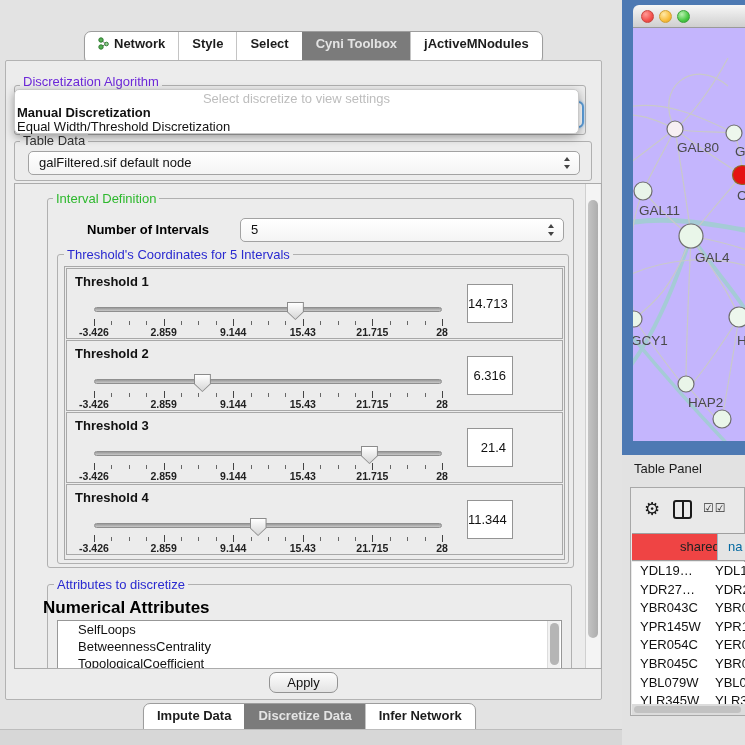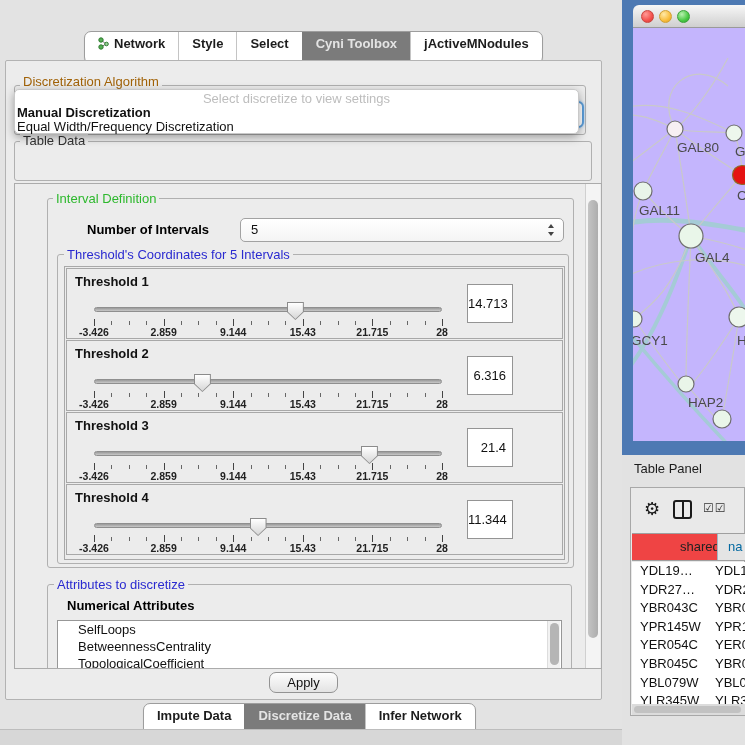--- a/index.html
+++ b/index.html
@@ -126,31 +126,35 @@
       </div>
       <div class="tab"><span>Style</span></div>
       <div class="tab"><span>Select</span></div>
       <div class="tab selected"><span>Cyni Toolbox</span></div>
       <div class="tab"><span>jActiveMNodules</span></div>
     </div>
 
     <div class="cp-panel">
 
       <div class="groupbox" style="left:8px; top:24px; width:572px; height:50px;"></div>
-      <div class="grouplabel" style="left:14px; top:13px; color:#a16207;">Discretization Algorithm</div>
+      <div class="grouplabel" style="left:14px; top:13px; color:#6d28d9;">Discretization Algorithm</div>
       <div class="focus-combo"></div>
 
       <div class="popup">
         <div class="hint">Select discretize to view settings</div>
         <div class="opt bold">Manual Discretization</div>
-        <div class="opt">Equal Width/Frequency Discretization</div>
+        <div class="opt">Equal Width/Threshold Discretization</div>
       </div>
 
       <div class="groupbox" style="left:8px; top:80px; width:578px; height:40px;"></div>
       <div class="grouplabel" style="left:14px; top:72px; color:#333;">Table Data</div>
+      <div class="combo" style="left:22px; top:90px; width:552px; height:24px;">
+        <span class="val">galFiltered.sif default node</span>
+        <span class="spin"></span>
+      </div>
 
       <div class="scroll-area">
 
         <div class="groupbox" style="left:32px; top:14px; width:527px; height:370px;"></div>
         <div class="grouplabel lbl-green" style="left:38px; top:7px;">Interval Definition</div>
 
         <div class="bold" style="position:absolute; left:72px; top:38px; font-size:13px;">Number of Intervals</div>
         <div class="combo" style="left:225px; top:34px; width:324px; height:24px;">
           <span class="val">5</span>
           <span class="spin"></span>
@@ -321,21 +325,21 @@
                 <span style="left: 60%;">15.43</span>
                 <span style="left: 80%;">21.715</span>
                 <span style="left: 100%;">28</span>
               </div>
     <div class="t-value">11.344</div>
   </div>
           </div>
 
         <div class="groupbox" style="left:32px; top:400px; width:525px; height:100px;"></div>
         <div class="grouplabel lbl-blue" style="left:39px; top:393px;">Attributes to discretize</div>
-        <div class="bold" style="position:absolute; left:52px; top:414px; font-size:13px;">Numerical Attributes</div>
+        <div class="bold" style="position:absolute; left:28px; top:414px; font-size:17px;">Numerical Attributes</div>
         <div class="attr-listbox">
           <div id="attr-items">
               <div class="attr-item">SelfLoops</div>
               <div class="attr-item">BetweennessCentrality</div>
               <div class="attr-item">TopologicalCoefficient</div>
             </div>
           <div class="attr-scroll">
               <div class="thumb"></div>
             </div>
         </div>

